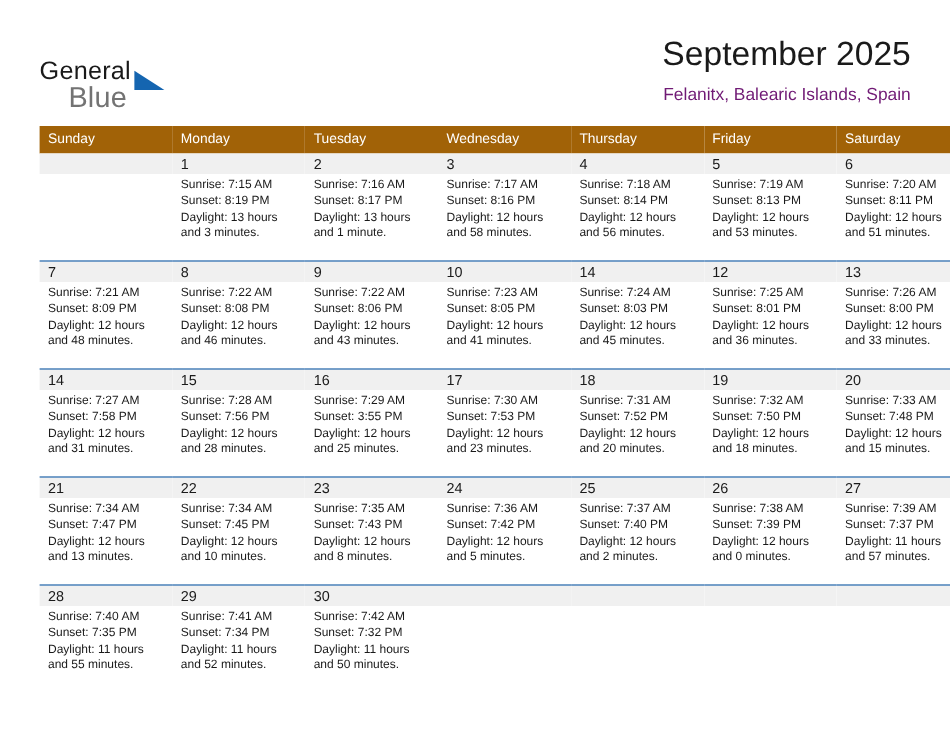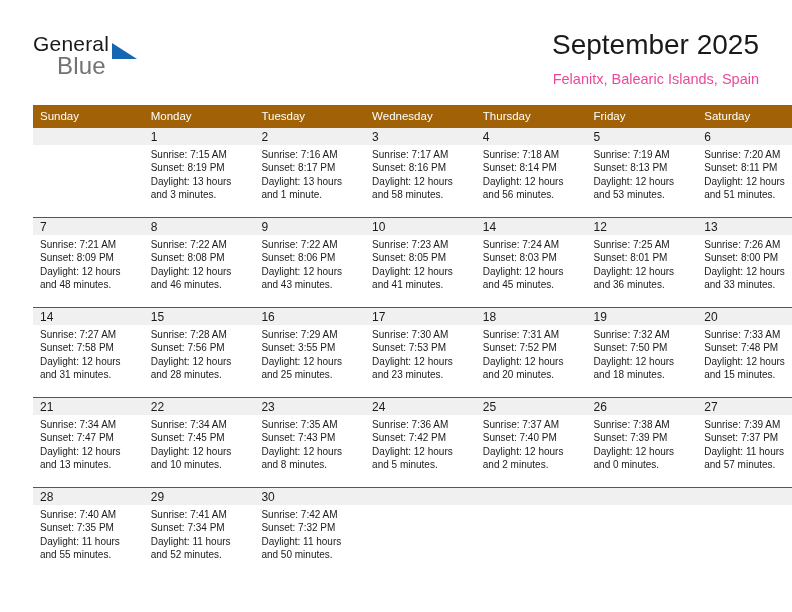--- a/index.html
+++ b/index.html
@@ -25,21 +25,21 @@
   .header {
     position: absolute;
     left: 33px;
     top: 28px;
     right: 33px;
     height: 70px;
   }
   .brand {
     position: absolute;
     left: 0;
-    top: 4px;
+    top: 20px;
     width: 120px;
     height: 48px;
   }
   .brand-general {
     position: absolute;
     left: 0;
     top: 0;
     font-size: 21px;
     letter-spacing: 0.2px;
     color: #1a1a1a;
@@ -72,21 +72,21 @@
   }
   .month-title {
     font-size: 28px;
     font-weight: normal;
     color: #1a1a1a;
     line-height: 34px;
     white-space: nowrap;
   }
   .location {
     font-size: 14.5px;
-    color: #ec4899;
+    color: #701a75;
     line-height: 22px;
     margin-top: 6px;
     white-space: nowrap;
   }
 
   
   .calendar {
     position: absolute;
     left: 33px;
     top: 105px;

